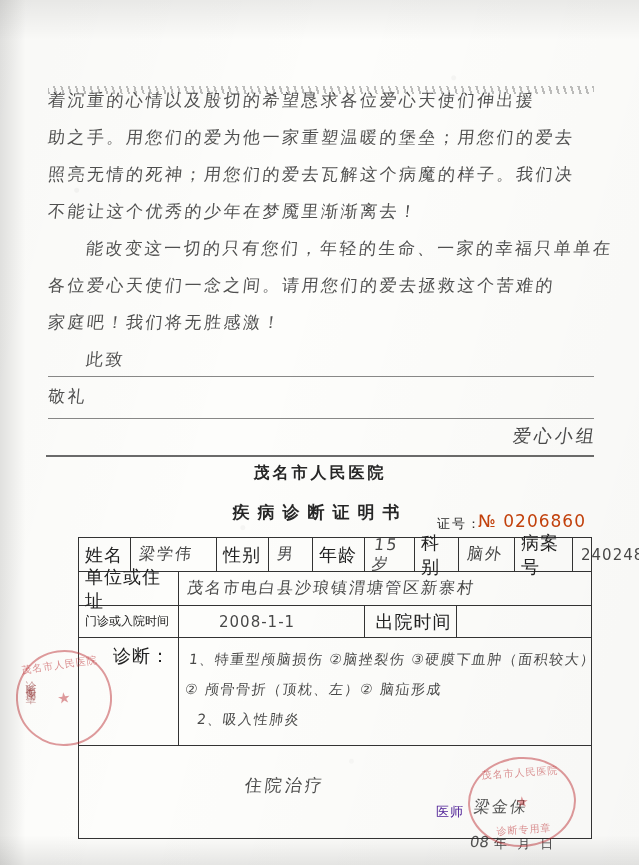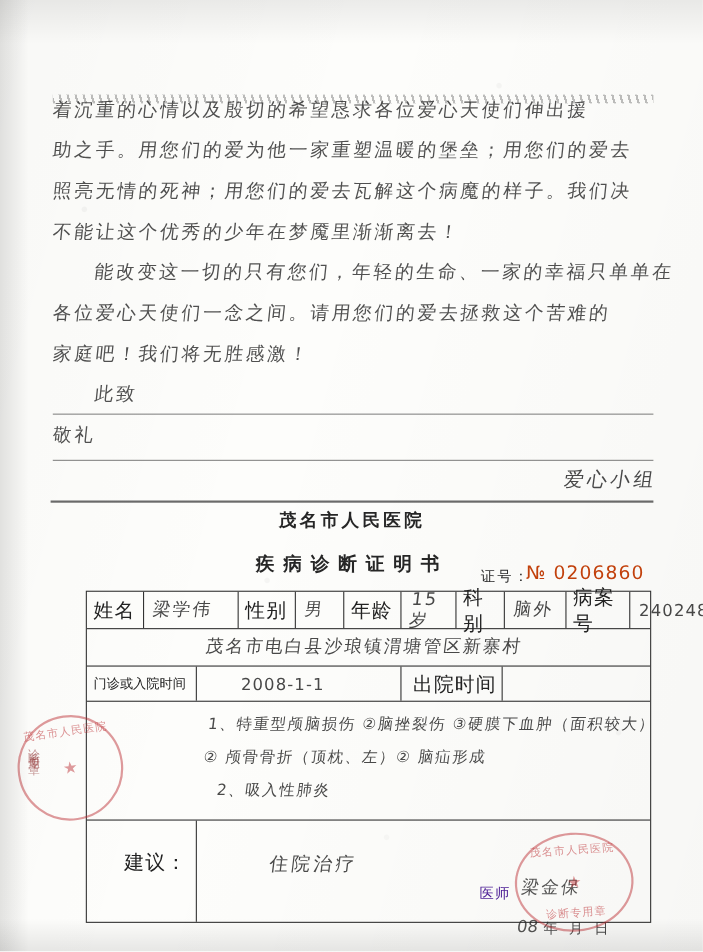--- a/index.html
+++ b/index.html
@@ -372,20 +372,23 @@
         </div>
         <div class="cell bordered" style="left:436px; width:58px;">
           <span class="lbl">病案号</span>
         </div>
         <div class="cell" style="left:494px; width:18px;">
           <span class="val num">240248</span>
         </div>
       </div>
 
       <div class="row" style="top:34px; height:34px;">
+        <div class="cell bordered" style="left:0; width:100px;">
+          <span class="lbl">单位或住址</span>
+        </div>
         <div class="cell" style="left:100px; width:412px;">
           <span class="val">茂名市电白县沙琅镇渭塘管区新寨村</span>
         </div>
       </div>
 
       <div class="row" style="top:68px; height:32px;">
         <div class="cell bordered" style="left:0; width:100px;">
           <span class="lbl" style="font-size:12px; letter-spacing:0;">门诊或入院时间</span>
         </div>
         <div class="cell bordered" style="left:100px; width:186px;">
@@ -393,33 +396,33 @@
         </div>
         <div class="cell bordered" style="left:286px; width:92px;justify-content:center;">
           <span class="lbl">出院时间</span>
         </div>
         <div class="cell" style="left:378px; width:134px;">
           <span class="val num"></span>
         </div>
       </div>
 
       <div class="row" style="top:100px; height:108px;">
+        <div class="cell bordered" style="left:0; width:100px; align-items:flex-start; padding-top:6px;">
+          <span class="lbl" style="padding-left:34px;">诊断：</span>
+        </div>
         <div class="cell" style="left:100px; width:412px;">
           <div style="position:relative; width:100%; height:100%;">
             <div class="diag-lines" style="left:10px; top:8px;">1、特重型颅脑损伤 ②脑挫裂伤 ③硬膜下血肿（面积较大）</div>
             <div class="diag-lines" style="left:6px; top:38px;">② 颅骨骨折（顶枕、左）② 脑疝形成</div>
             <div class="diag-lines" style="left:18px; top:68px;">2、吸入性肺炎</div>
           </div>
         </div>
       </div>
 
       <div class="row" style="top:208px; height:92px; border-bottom:none;">
-        <div class="cell bordered" style="left:0; width:100px; align-items:flex-start; padding-top:26px;">
-          <span class="lbl" style="padding-left:34px;">建议：</span>
-        </div>
         <div class="cell" style="left:100px; width:412px;">
           <span class="advice-val" style="left:66px; top:28px;">住院治疗</span>
         </div>
       </div>
 
     </div>
 
     <div class="doctor-label" style="left:390px; top:348px;">医师</div>
     <div class="doctor-sign" style="left:428px; top:342px;">梁金保</div>
 

